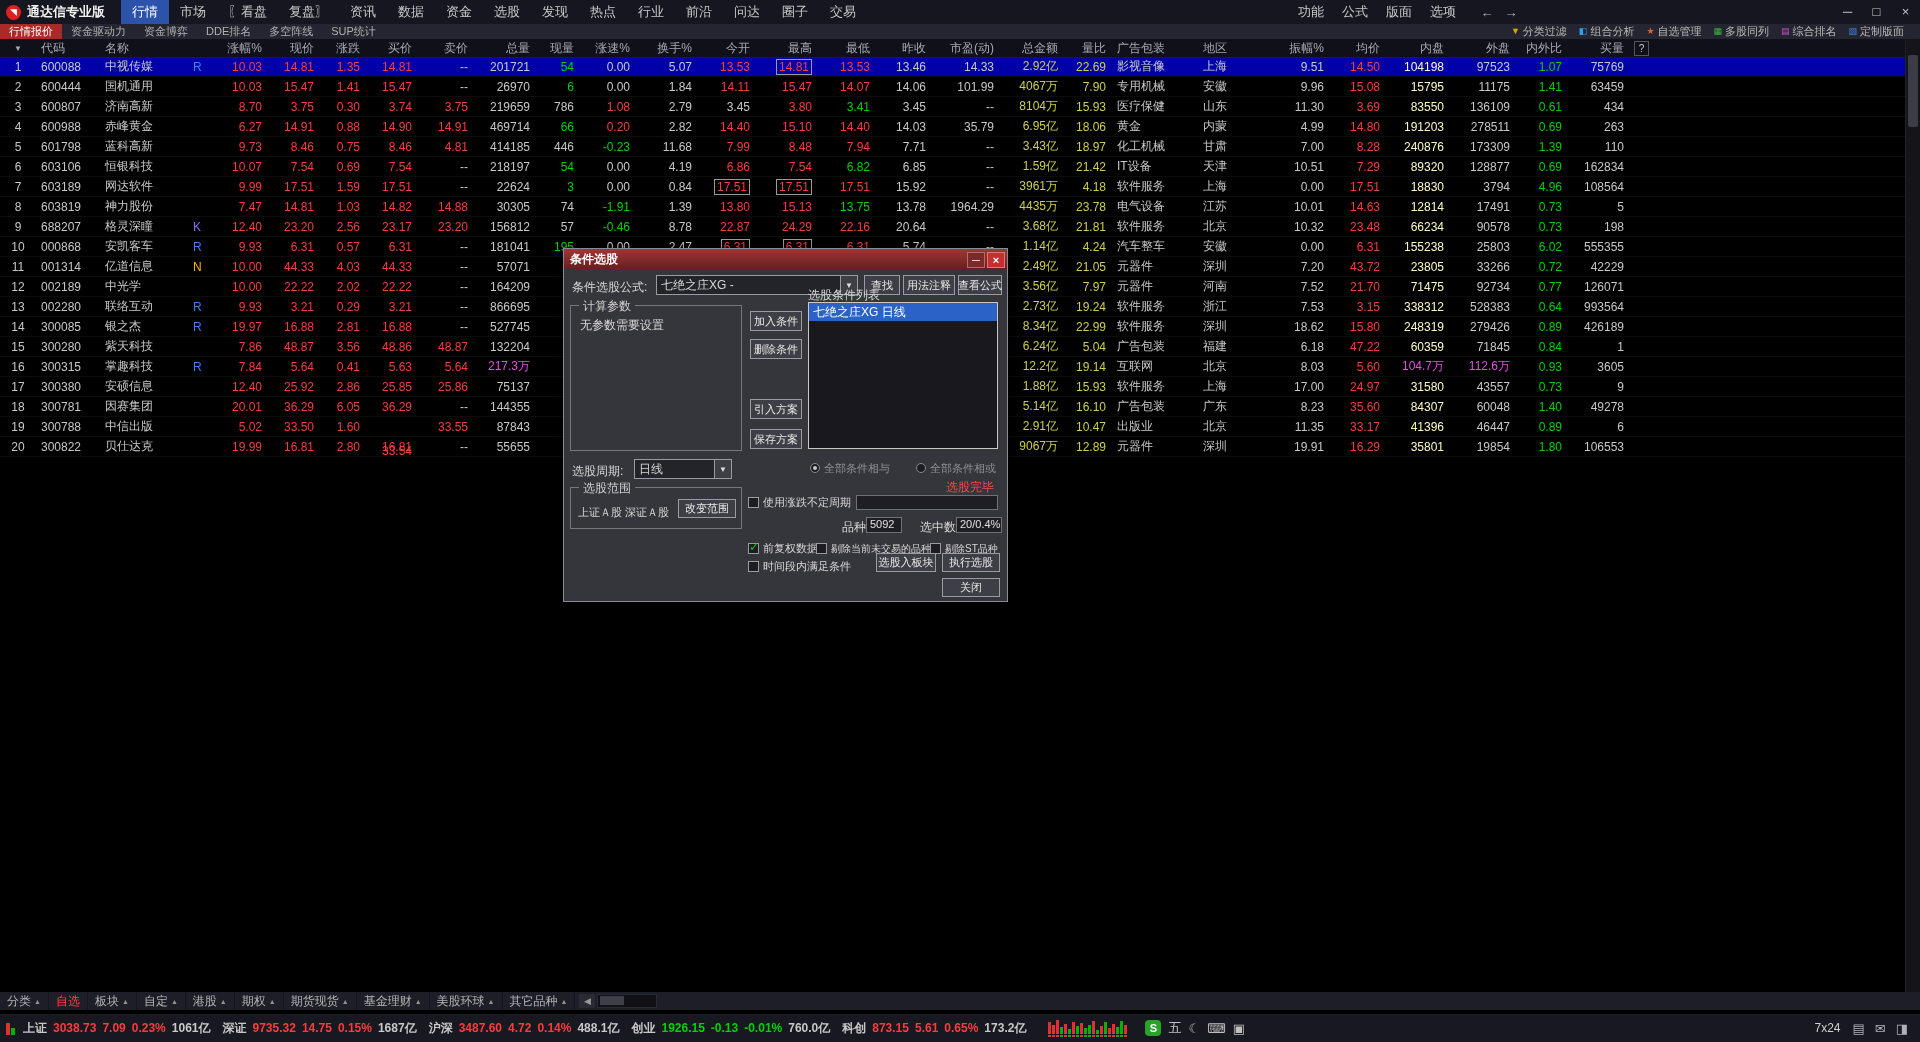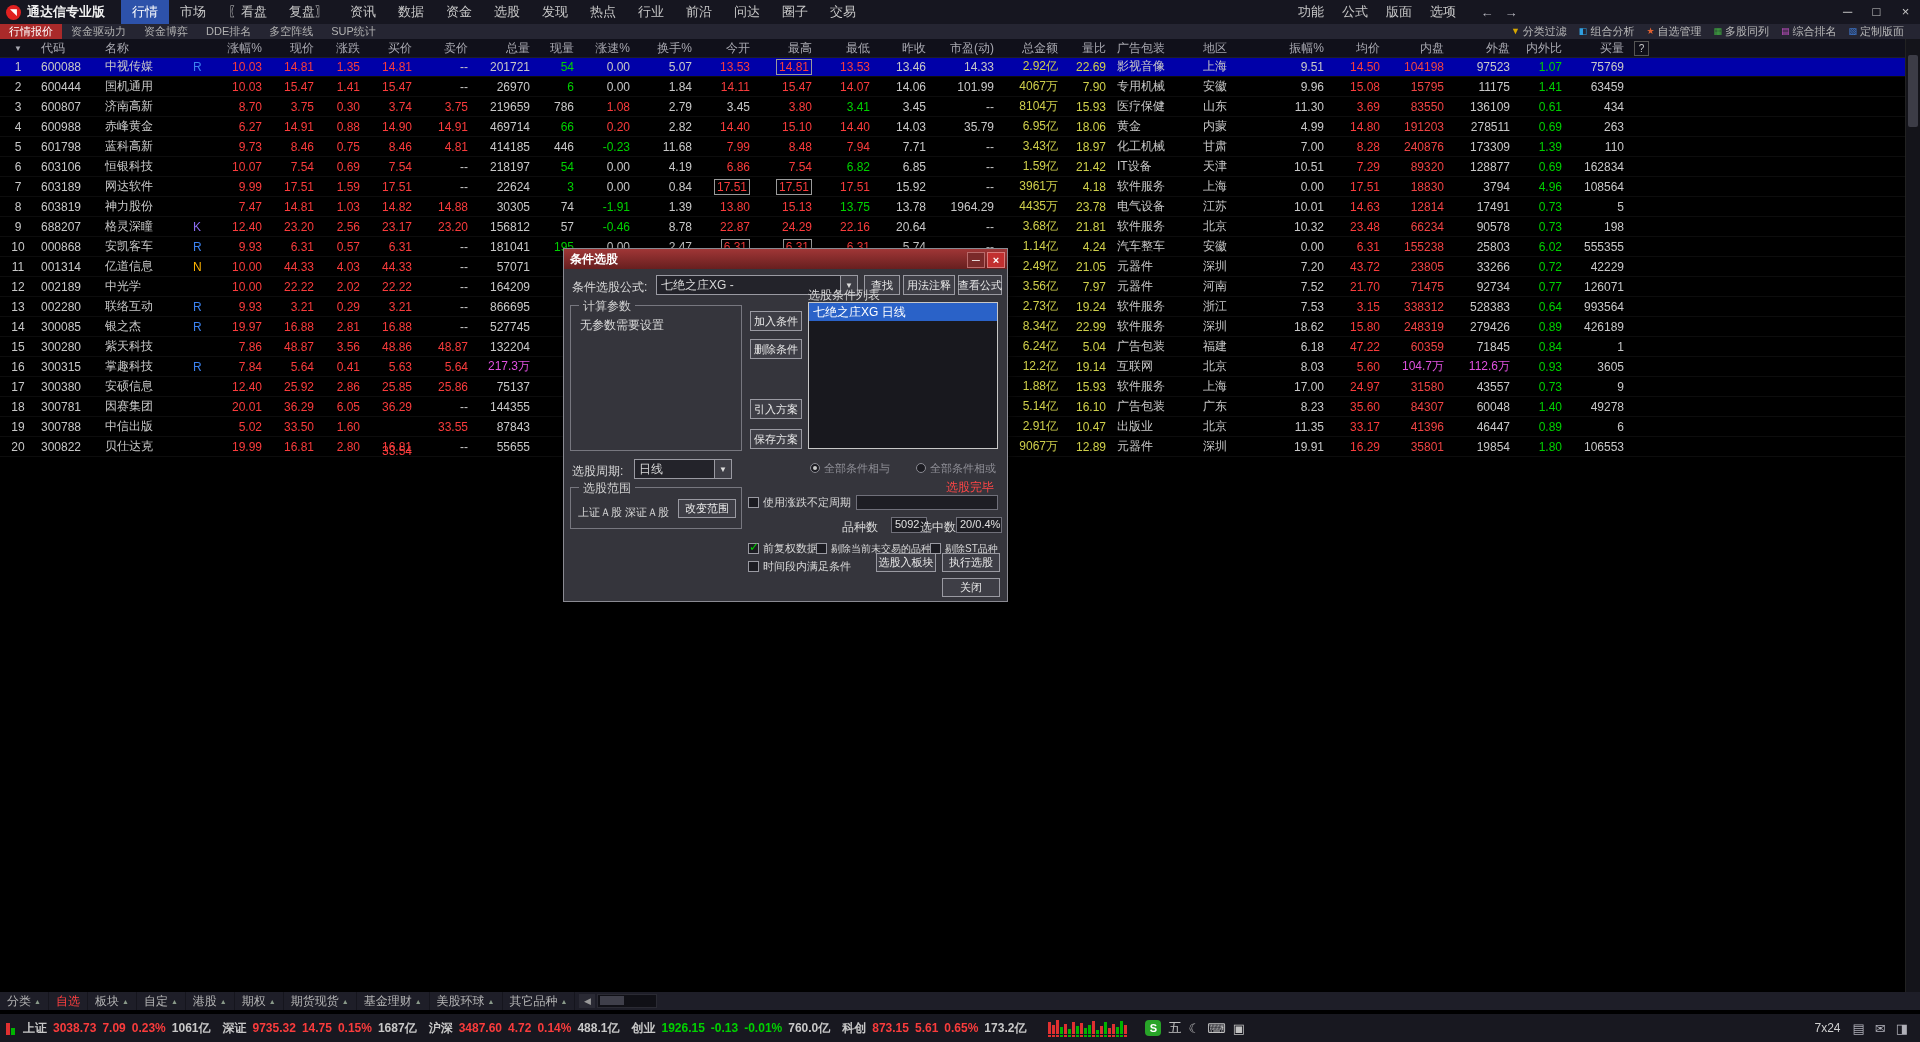--- a/index.html
+++ b/index.html
@@ -25,21 +25,21 @@
   
   .thead{position:absolute;top:39px;left:0;width:1906px;height:18px;display:flex;align-items:center;background:#10101a;border-bottom:1px solid #1e1e26;z-index:2;}
   .hcell{display:flex;align-items:center;height:18px;box-sizing:border-box;font-size:12px;color:#a8a8b0;white-space:nowrap;overflow:hidden;}
   .tbody{position:absolute;top:57px;left:0;z-index:1;}
   .trow{display:flex;height:19px;width:1906px;border-bottom:1px solid #0d0d0d;background:#000;}
   .trow.sel{background:#0000a8;}
   .cell{display:flex;align-items:center;height:19px;box-sizing:border-box;font-size:12px;white-space:nowrap;overflow:hidden;}
   .a-right{justify-content:flex-end;padding-right:6px;}
   .a-left{justify-content:flex-start;padding-left:5px;}
   .a-center{justify-content:center;}
-  .c-w{color:#c8c8c8}.c-r{color:#fa3c3c}.c-g{color:#00d200}.c-y{color:#cfcf4b}.c-c{color:#ef4444}
+  .c-w{color:#c8c8c8}.c-r{color:#fa3c3c}.c-g{color:#00d200}.c-y{color:#cfcf4b}.c-c{color:#fef9c3}
   .c-m{color:#e052e0}.c-b{color:#3c82f0}.c-k{color:#8a6cf0}.c-n{color:#ffb400}
   .boxframe{font-style:normal;border:1px solid #9a9a9a;padding:0 2px;line-height:14px;}
   .help-box{width:13px;height:13px;border:1px solid #555;color:#c8c8c8;font-size:10px;display:flex;align-items:center;justify-content:center;margin-left:4px;}
   .vscroll{position:absolute;right:0;top:39px;width:14px;height:953px;background:#14141a;border-left:1px solid #222;z-index:2;}
   .vthumb{position:absolute;left:2px;top:16px;width:10px;height:72px;background:#3c3c46;border-radius:2px;}
   .empty-area{position:absolute;top:437px;left:0;width:1906px;height:555px;background:#000;}
   
   .dialog{position:absolute;left:563px;top:248px;width:443px;height:352px;background:#35353c;
     border:1px solid #8a8a92;box-shadow:3px 4px 10px rgba(0,0,0,.7);font-size:12px;color:#d8d8d8;z-index:10;overflow:hidden;}
   .dlg-title{height:20px;background:linear-gradient(#a03636,#671f1f);display:flex;align-items:center;padding-left:6px;color:#fff;font-weight:bold;font-size:12px;}
@@ -867,21 +867,21 @@
   <div class="group" style="left:6px;top:238px;width:172px;height:42px">
     <span class="legend">选股范围</span>
   </div>
   <span class="dabs f11" style="left:14px;top:256px">上证Ａ股 深证Ａ股</span>
   <button class="dbtn" style="left:114px;top:250px;width:58px;height:19px">改变范围</button>
 
   <span class="dabs f11" style="left:184px;top:246px"><i class="cbx"></i><span>使用涨跌不定周期</span></span>
   <span class="sunken" style="left:292px;top:246px;width:142px;height:15px"></span>
 
   <span class="dabs" style="left:278px;top:270px">品种数</span>
-  <span class="sunken" style="left:327px;top:268px;width:36px;height:16px">5092</span>
+  <span class="sunken" style="left:302px;top:268px;width:36px;height:16px">5092</span>
   <span class="dabs" style="left:356px;top:270px">选中数</span>
   <span class="sunken" style="left:392px;top:268px;width:46px;height:16px">20/0.4%</span>
 
   <span class="dabs f11" style="left:184px;top:292px"><i class="cbx on"></i><span>前复权数据</span></span>
   <span class="dabs f10" style="left:252px;top:293px"><i class="cbx"></i><span>剔除当前未交易的品种</span></span>
   <span class="dabs f10" style="left:366px;top:293px"><i class="cbx"></i><span>剔除ST品种</span></span>
 
   <span class="dabs f11" style="left:184px;top:310px"><i class="cbx"></i><span>时间段内满足条件</span></span>
   <button class="dbtn" style="left:312px;top:304px;width:60px;height:19px">选股入板块</button>
   <button class="dbtn" style="left:378px;top:304px;width:58px;height:19px">执行选股</button>

